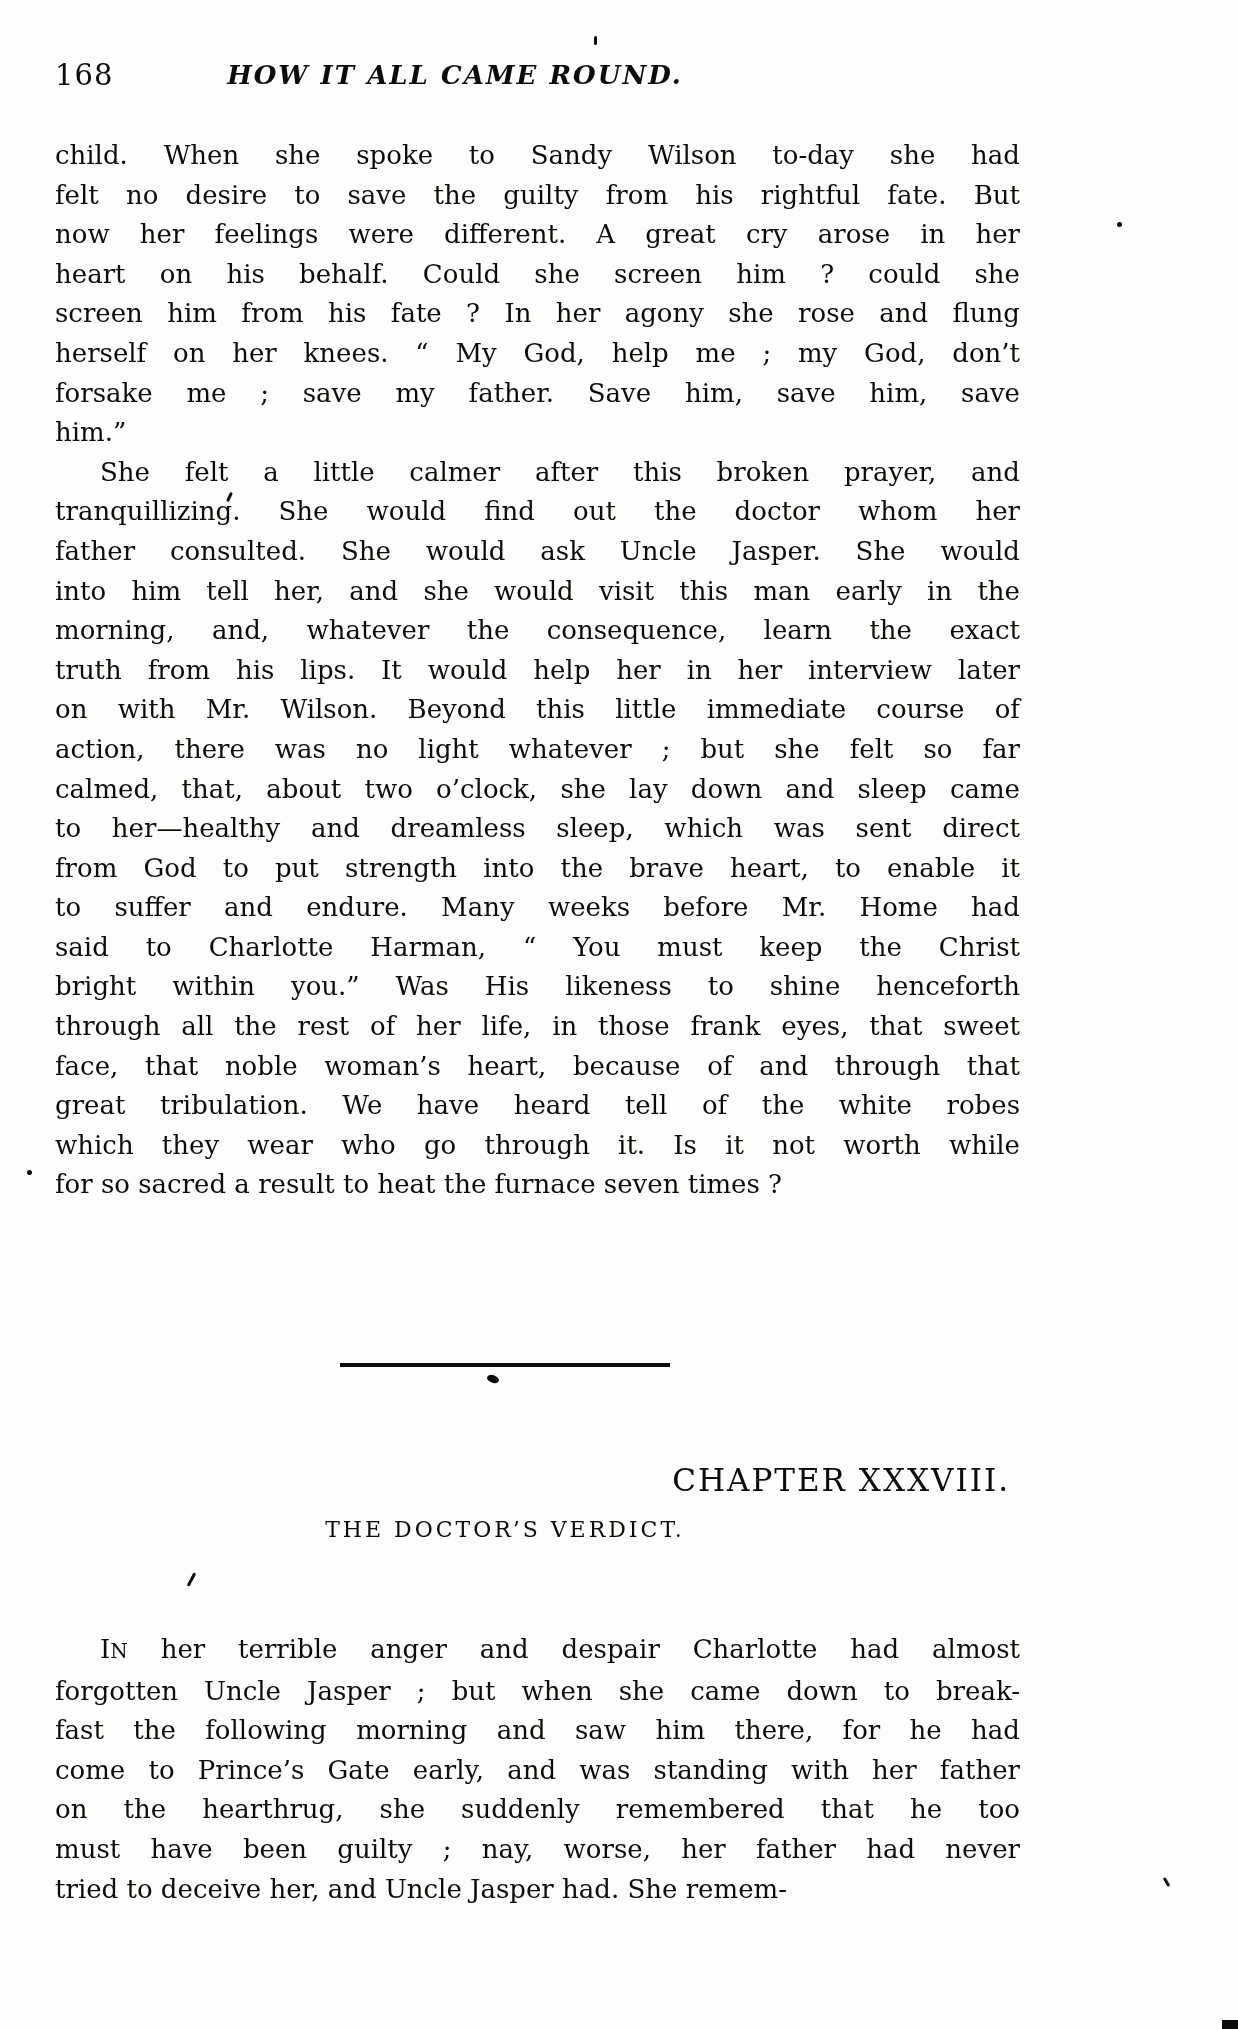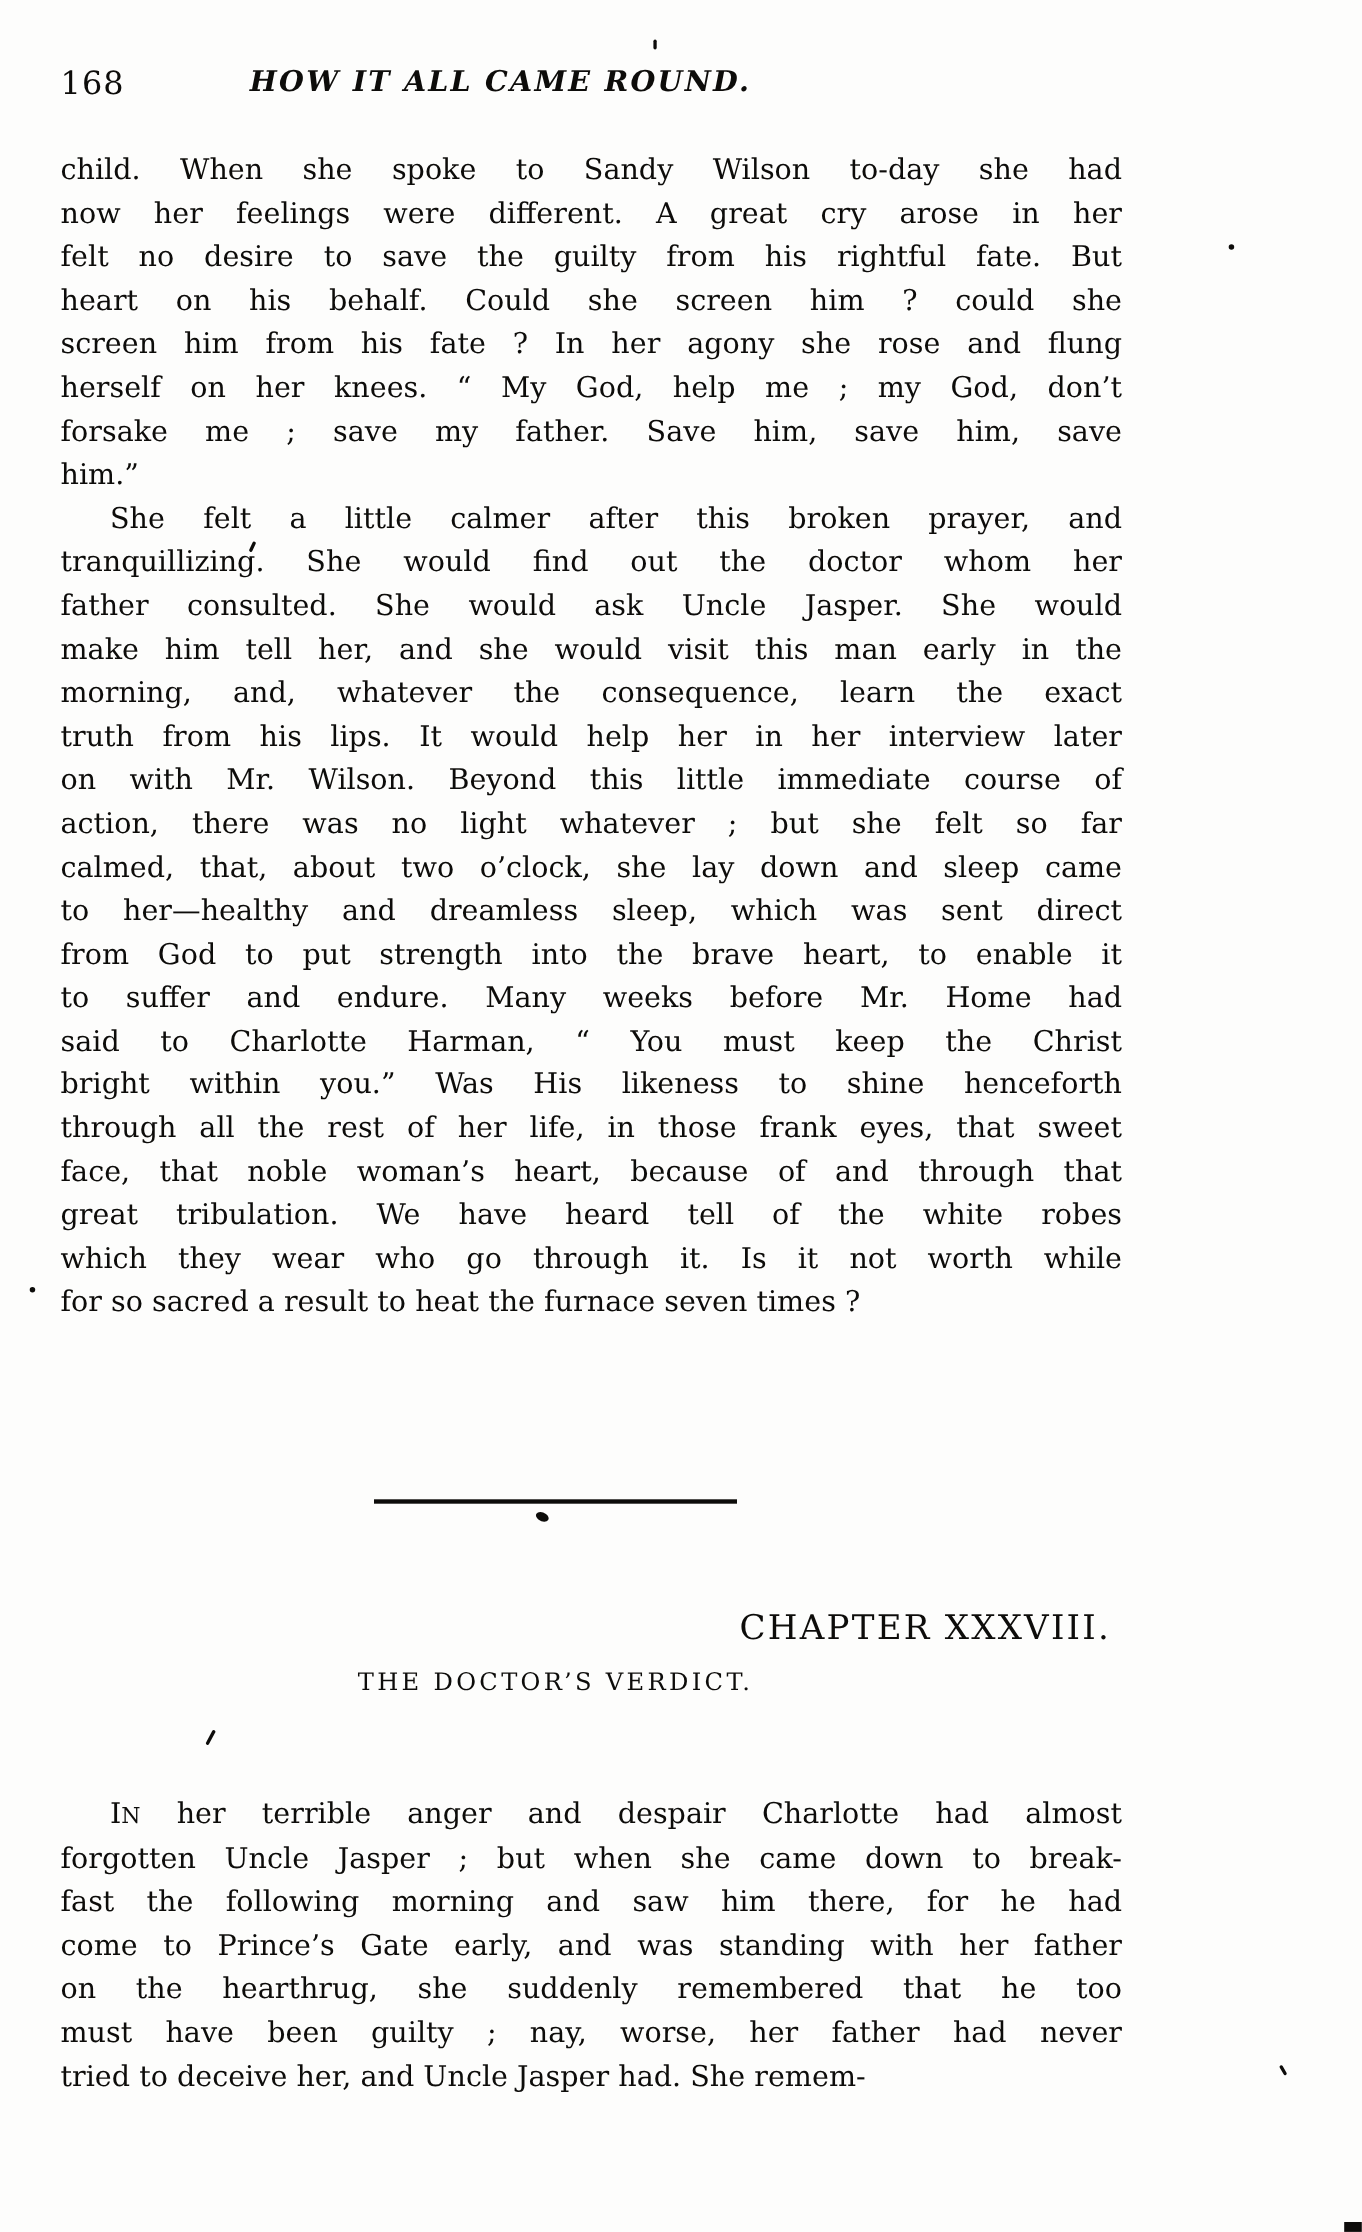--- a/index.html
+++ b/index.html
@@ -64,33 +64,33 @@
 
 <div class="page">
 
   <span class="pagenum">168</span>
 
   <span class="running-title">HOW IT ALL CAME ROUND.</span>
 
   <div class="textcol col-main">
     <div>
         <div class="line">child. When she spoke to Sandy Wilson to-day she had</div>
+        <div class="line">felt no desire to save the guilty from his rightful fate. But</div>
         <div class="line">now her feelings were different. A great cry arose in her</div>
-        <div class="line">felt no desire to save the guilty from his rightful fate. But</div>
         <div class="line">heart on his behalf. Could she screen him ? could she</div>
         <div class="line">screen him from his fate ? In her agony she rose and flung</div>
         <div class="line">herself on her knees. “ My God, help me ; my God, don’t</div>
         <div class="line">forsake me ; save my father. Save him, save him, save</div>
         <div class="line last">him.”</div>
       </div>
     <div>
         <div class="line indent">She felt a little calmer after this broken prayer, and</div>
         <div class="line">tranquillizing. She would find out the doctor whom her</div>
         <div class="line">father consulted. She would ask Uncle Jasper. She would</div>
-        <div class="line">make him tell her, and she would visit this man early in the</div>
+        <div class="line">into him tell her, and she would visit this man early in the</div>
         <div class="line">morning, and, whatever the consequence, learn the exact</div>
         <div class="line">truth from his lips. It would help her in her interview later</div>
         <div class="line">on with Mr. Wilson. Beyond this little immediate course of</div>
         <div class="line">action, there was no light whatever ; but she felt so far</div>
         <div class="line">calmed, that, about two o’clock, she lay down and sleep came</div>
         <div class="line">to her—healthy and dreamless sleep, which was sent direct</div>
         <div class="line">from God to put strength into the brave heart, to enable it</div>
         <div class="line">to suffer and endure. Many weeks before Mr. Home had</div>
         <div class="line">said to Charlotte Harman, “ You must keep the Christ</div>
         <div class="line">bright within you.” Was His likeness to shine henceforth</div>

